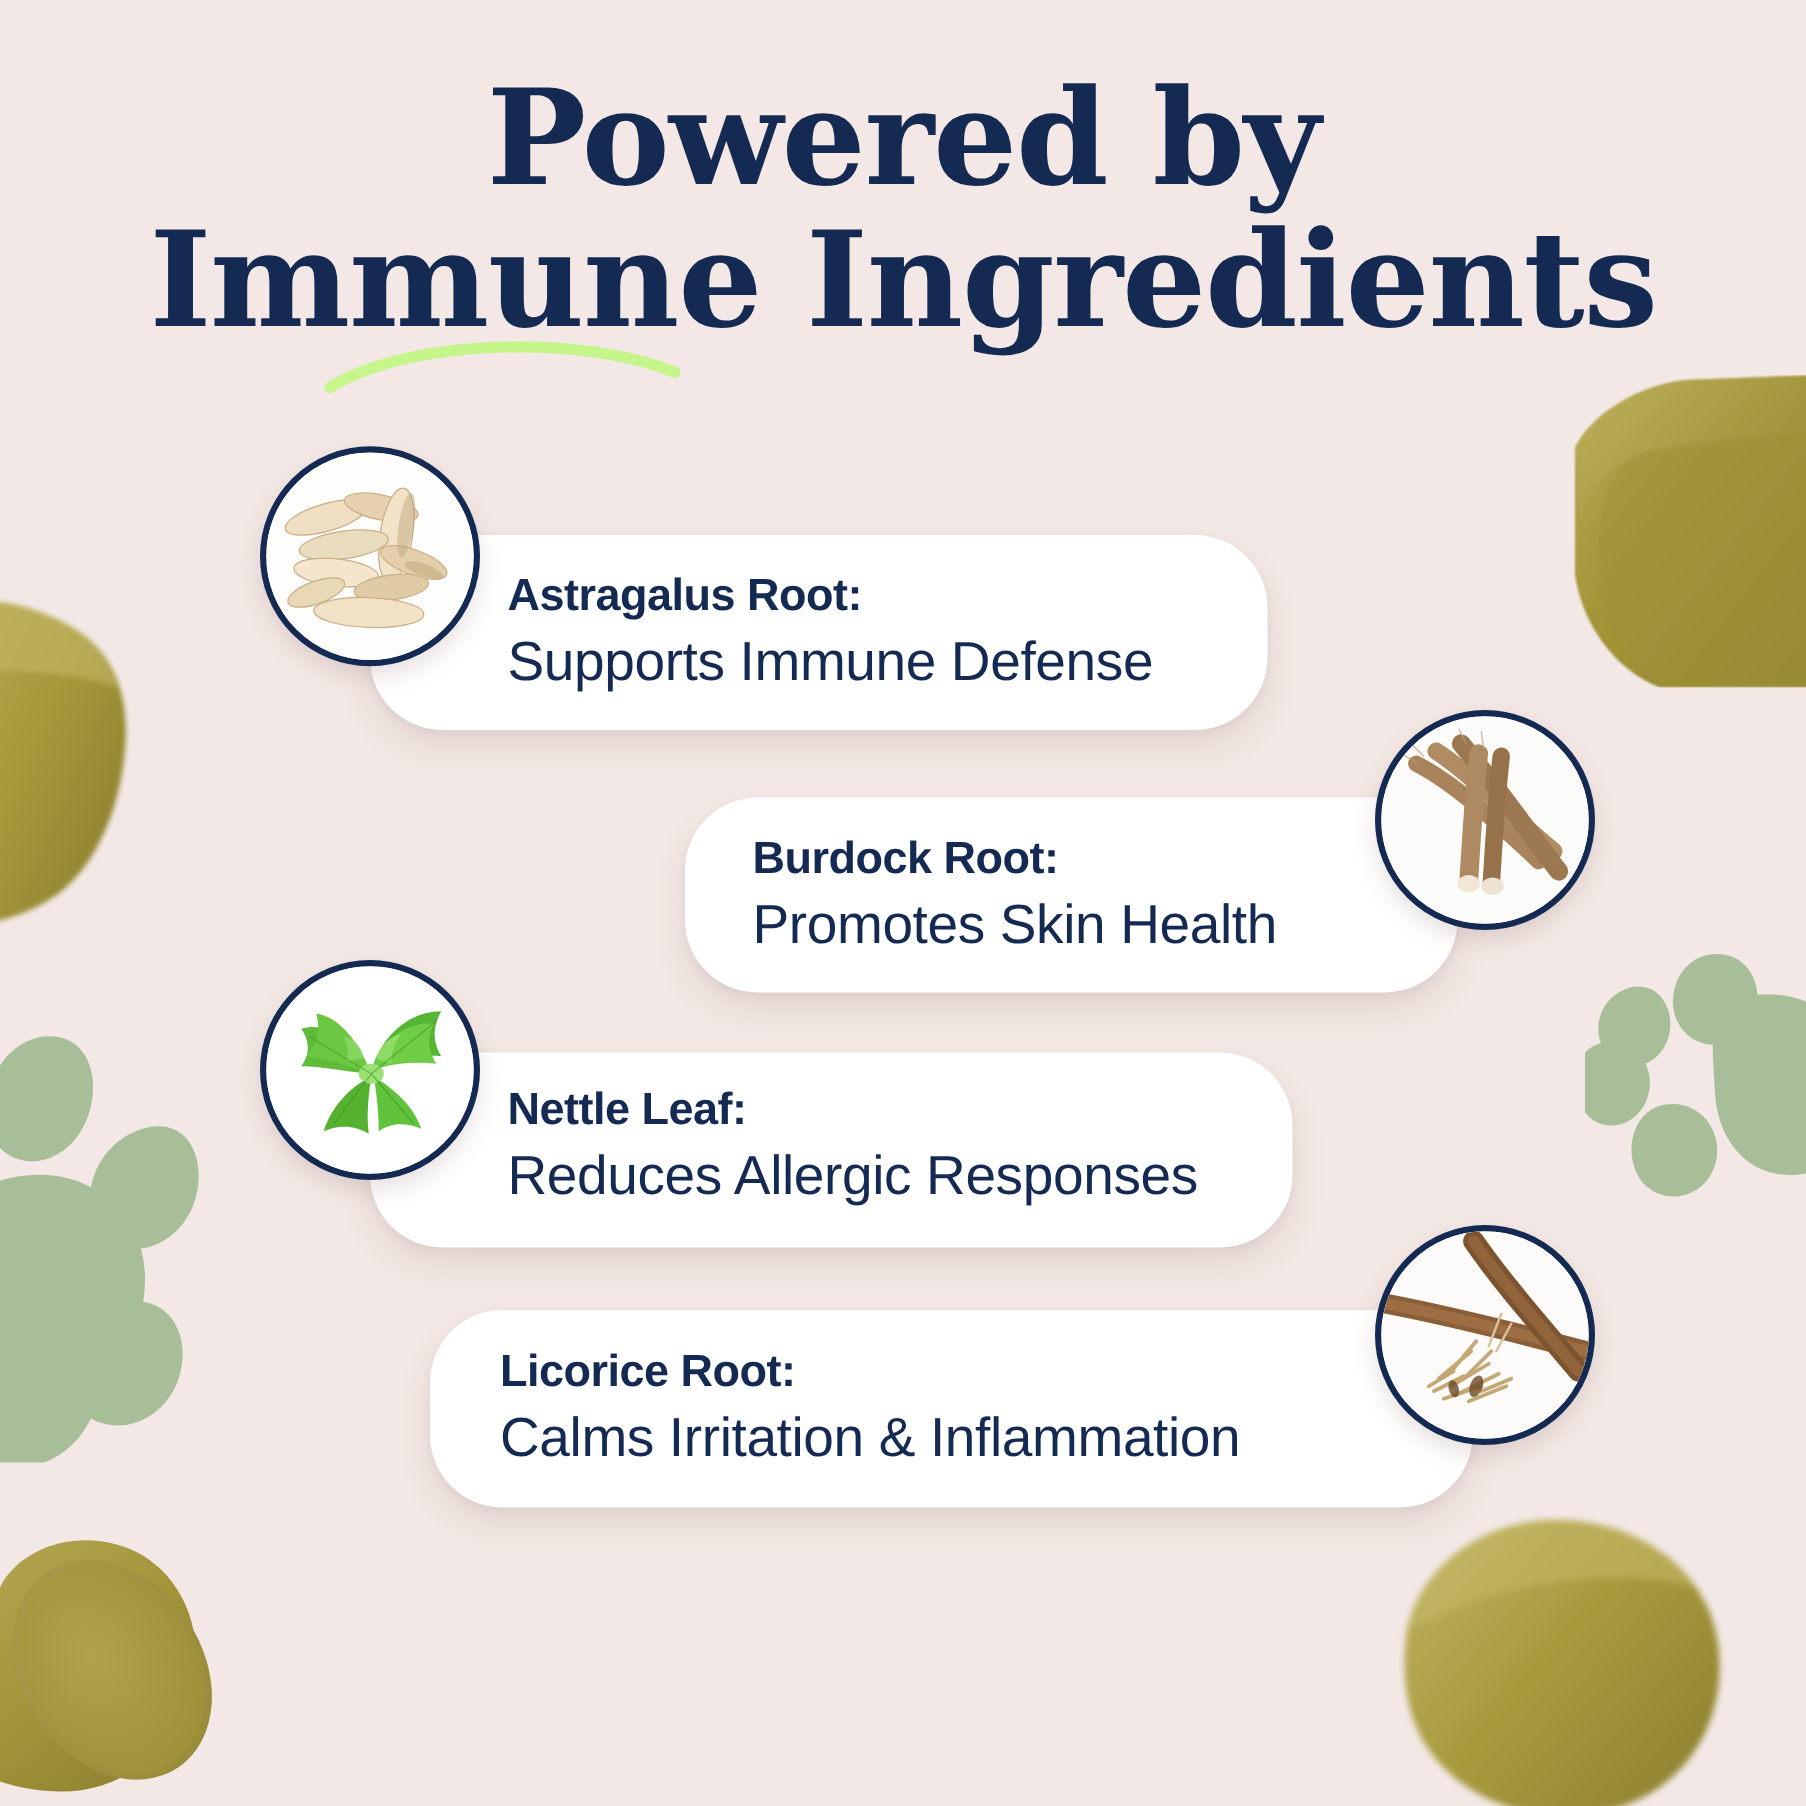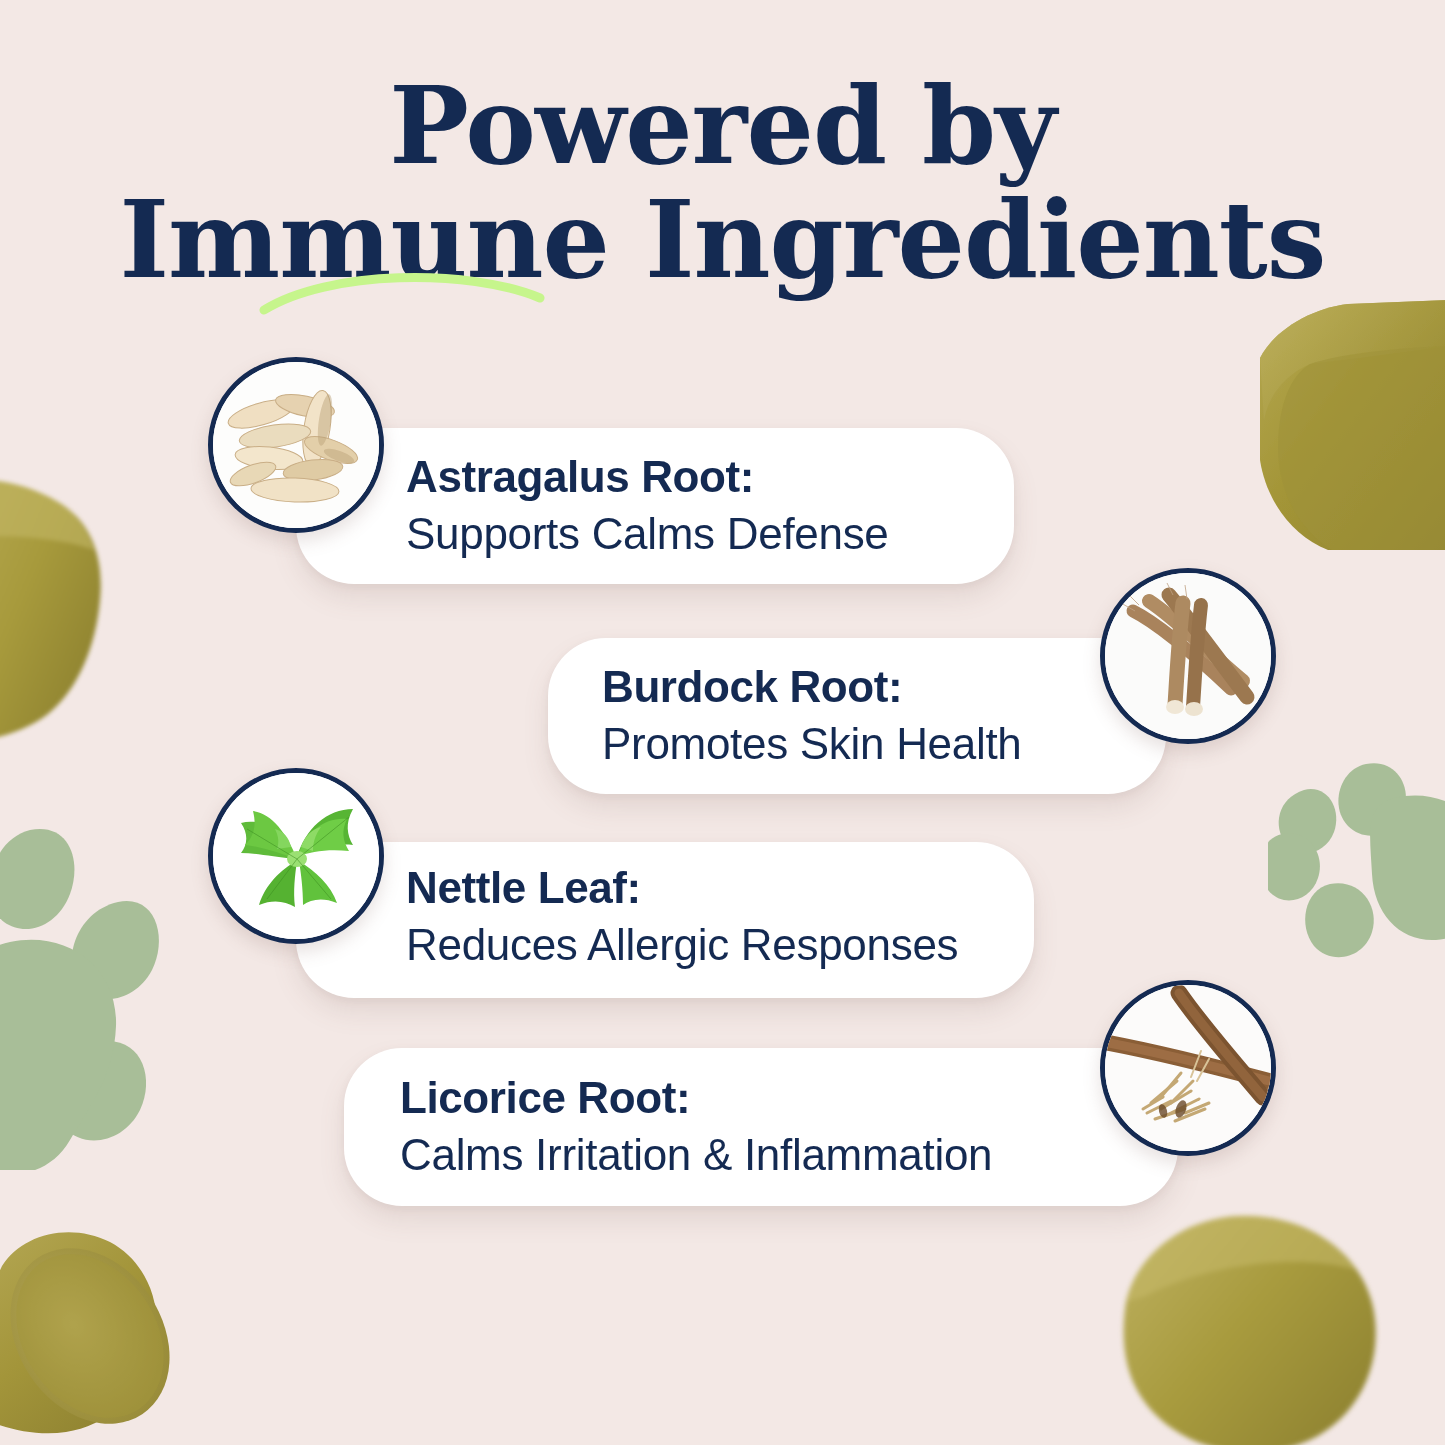--- a/index.html
+++ b/index.html
@@ -11,21 +11,21 @@
     position:relative;
   }
   .stage{position:absolute;inset:0;width:1445px;height:1445px;overflow:hidden;}
 
   
   .bg-layer{position:absolute;inset:0;z-index:0;pointer-events:none;}
   .paw{position:absolute;}
   .treat{position:absolute;}
 
   
-  .heading-wrap{position:absolute;left:0;top:72px;width:1445px;text-align:center;z-index:3;}
+  .heading-wrap{position:absolute;left:0;top:56px;width:1445px;text-align:center;z-index:3;}
   .heading-line{
     font-family:"DejaVu Serif", serif;
     font-weight:bold;
     color:#142A52;
     letter-spacing:-1px;
     line-height:1.02;
   }
   .h-l1{font-size:106px;}
   .h-l2{font-size:106px;margin-top:6px;}
   .swoosh{position:absolute;left:258px;top:262px;z-index:4;}
@@ -38,21 +38,21 @@
     position:absolute;
     background:#FFFFFF;
     border-radius:58px;
     box-shadow:0 14px 26px rgba(120,90,85,0.13), 0 3px 8px rgba(120,90,85,0.07);
     display:flex;
     flex-direction:column;
     justify-content:center;
     box-sizing:border-box;
   }
   .card .title{
-    font-size:44px;
+    font-size:36px;
     font-weight:bold;
     color:#142A52;
     line-height:1.12;
     letter-spacing:-0.4px;
     white-space:nowrap;
   }
   .card .desc{
     font-size:44px;
     font-weight:normal;
     color:#142A52;
@@ -174,21 +174,21 @@
 
   <svg class="swoosh" width="290" height="56" viewBox="0 0 290 56">
     <path d="M6 48 C70 8 210 6 282 36" stroke="#C6F58C" stroke-width="9" stroke-linecap="round" fill="none"></path>
   </svg>
 
   <div class="rows">
 
     <div class="row">
       <div class="card align-left" style="left:296px;top:428px;width:718px;height:156px;padding:0 54px 0 110px;">
         <div class="title">Astragalus Root:</div>
-        <div class="desc">Supports Calms Defense</div>
+        <div class="desc">Supports Immune Defense</div>
       </div>
       <div class="badge" style="left:208px;top:357px;width:166px;height:166px;">
         <svg viewBox="0 0 166 166">
           <rect width="166" height="166" fill="#FDFDFC"></rect>
           <g stroke="#C9AE86" stroke-width="1">
             <ellipse cx="48" cy="52" rx="34" ry="11" transform="rotate(-16 48 52)" fill="#F0DFC2"></ellipse>
             <ellipse cx="92" cy="44" rx="30" ry="10" transform="rotate(12 92 44)" fill="#E6D2B0"></ellipse>
             <ellipse cx="104" cy="66" rx="13" ry="38" transform="rotate(9 104 66)" fill="#F2E3C8"></ellipse>
             <ellipse cx="62" cy="74" rx="36" ry="11" transform="rotate(-8 62 74)" fill="#EADCBE"></ellipse>
             <ellipse cx="118" cy="88" rx="28" ry="10" transform="rotate(20 118 88)" fill="#E3CFA9"></ellipse>

